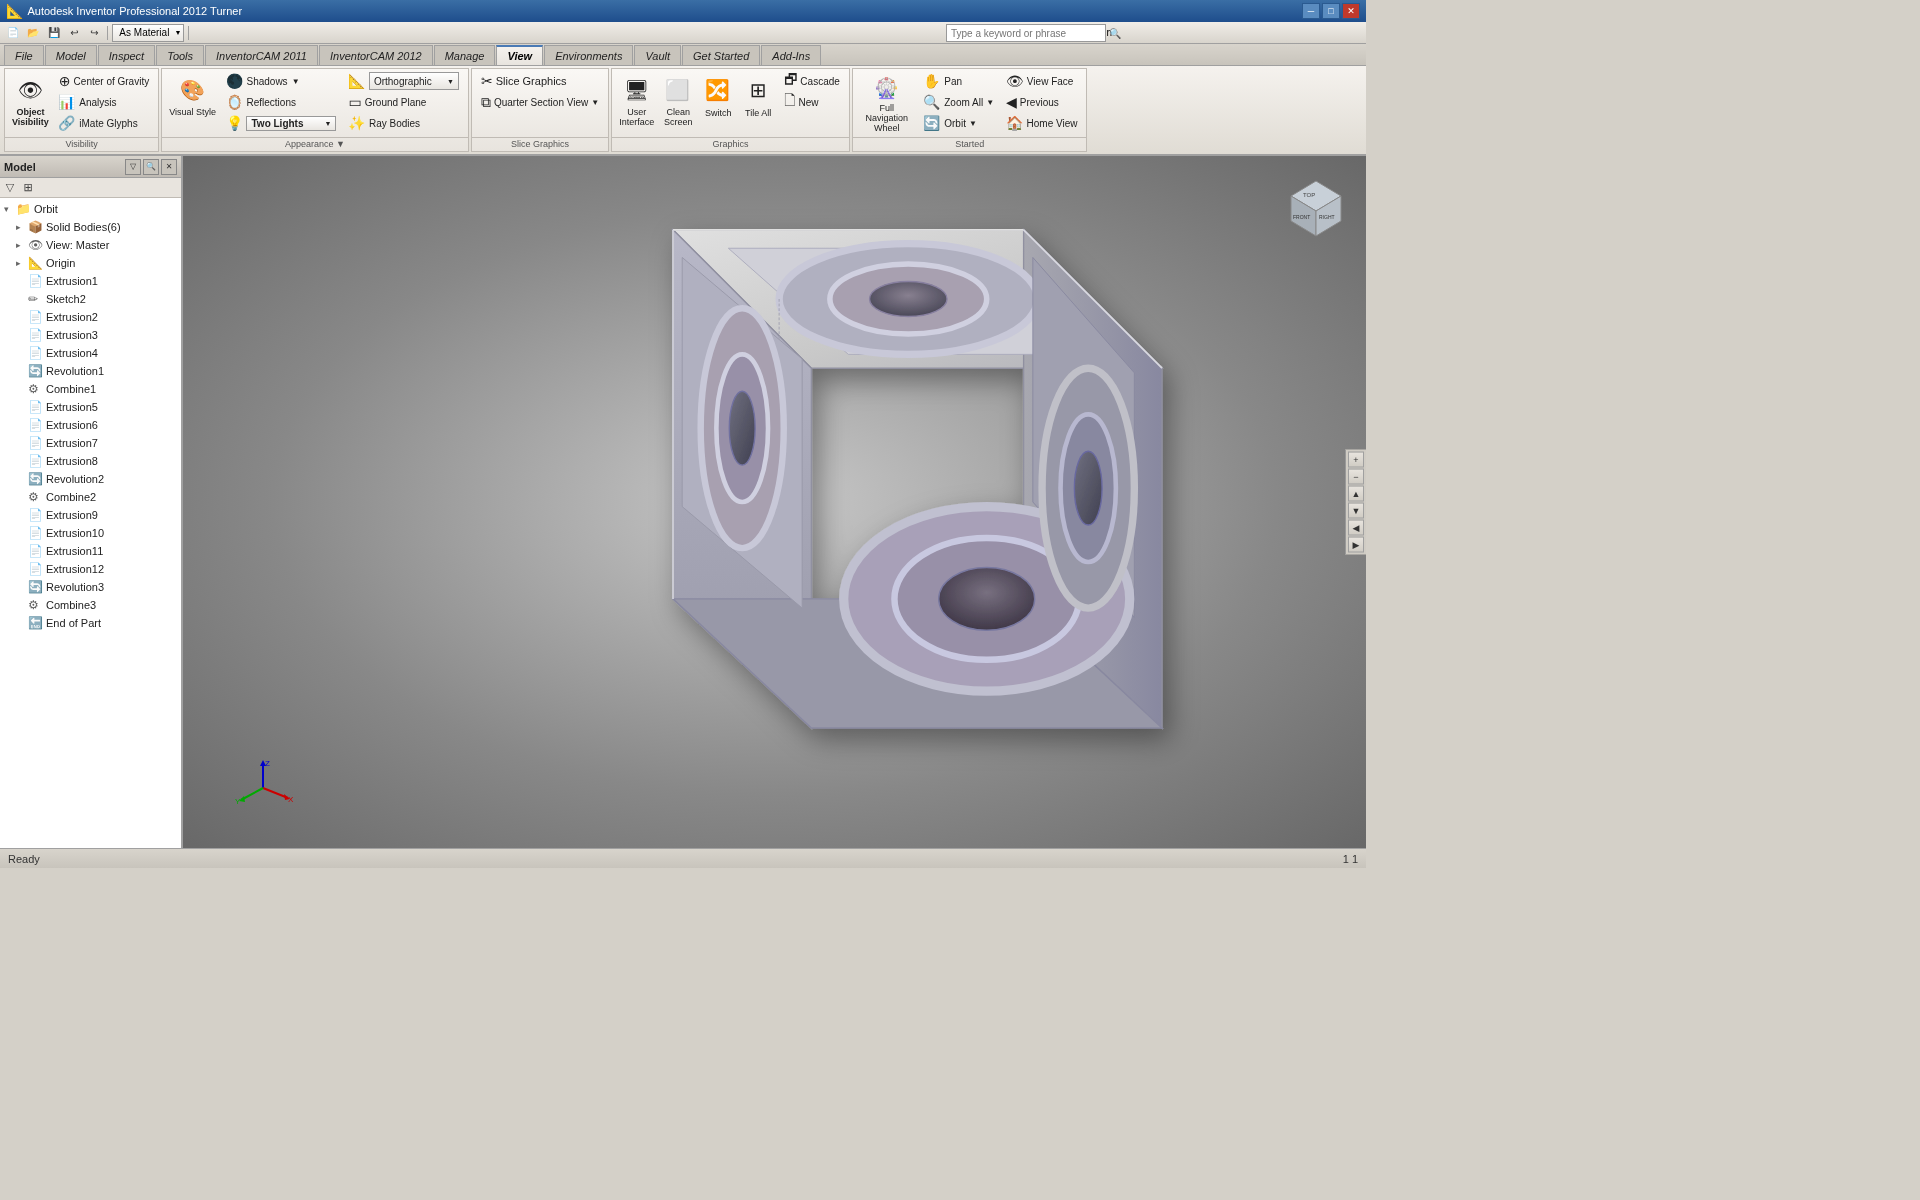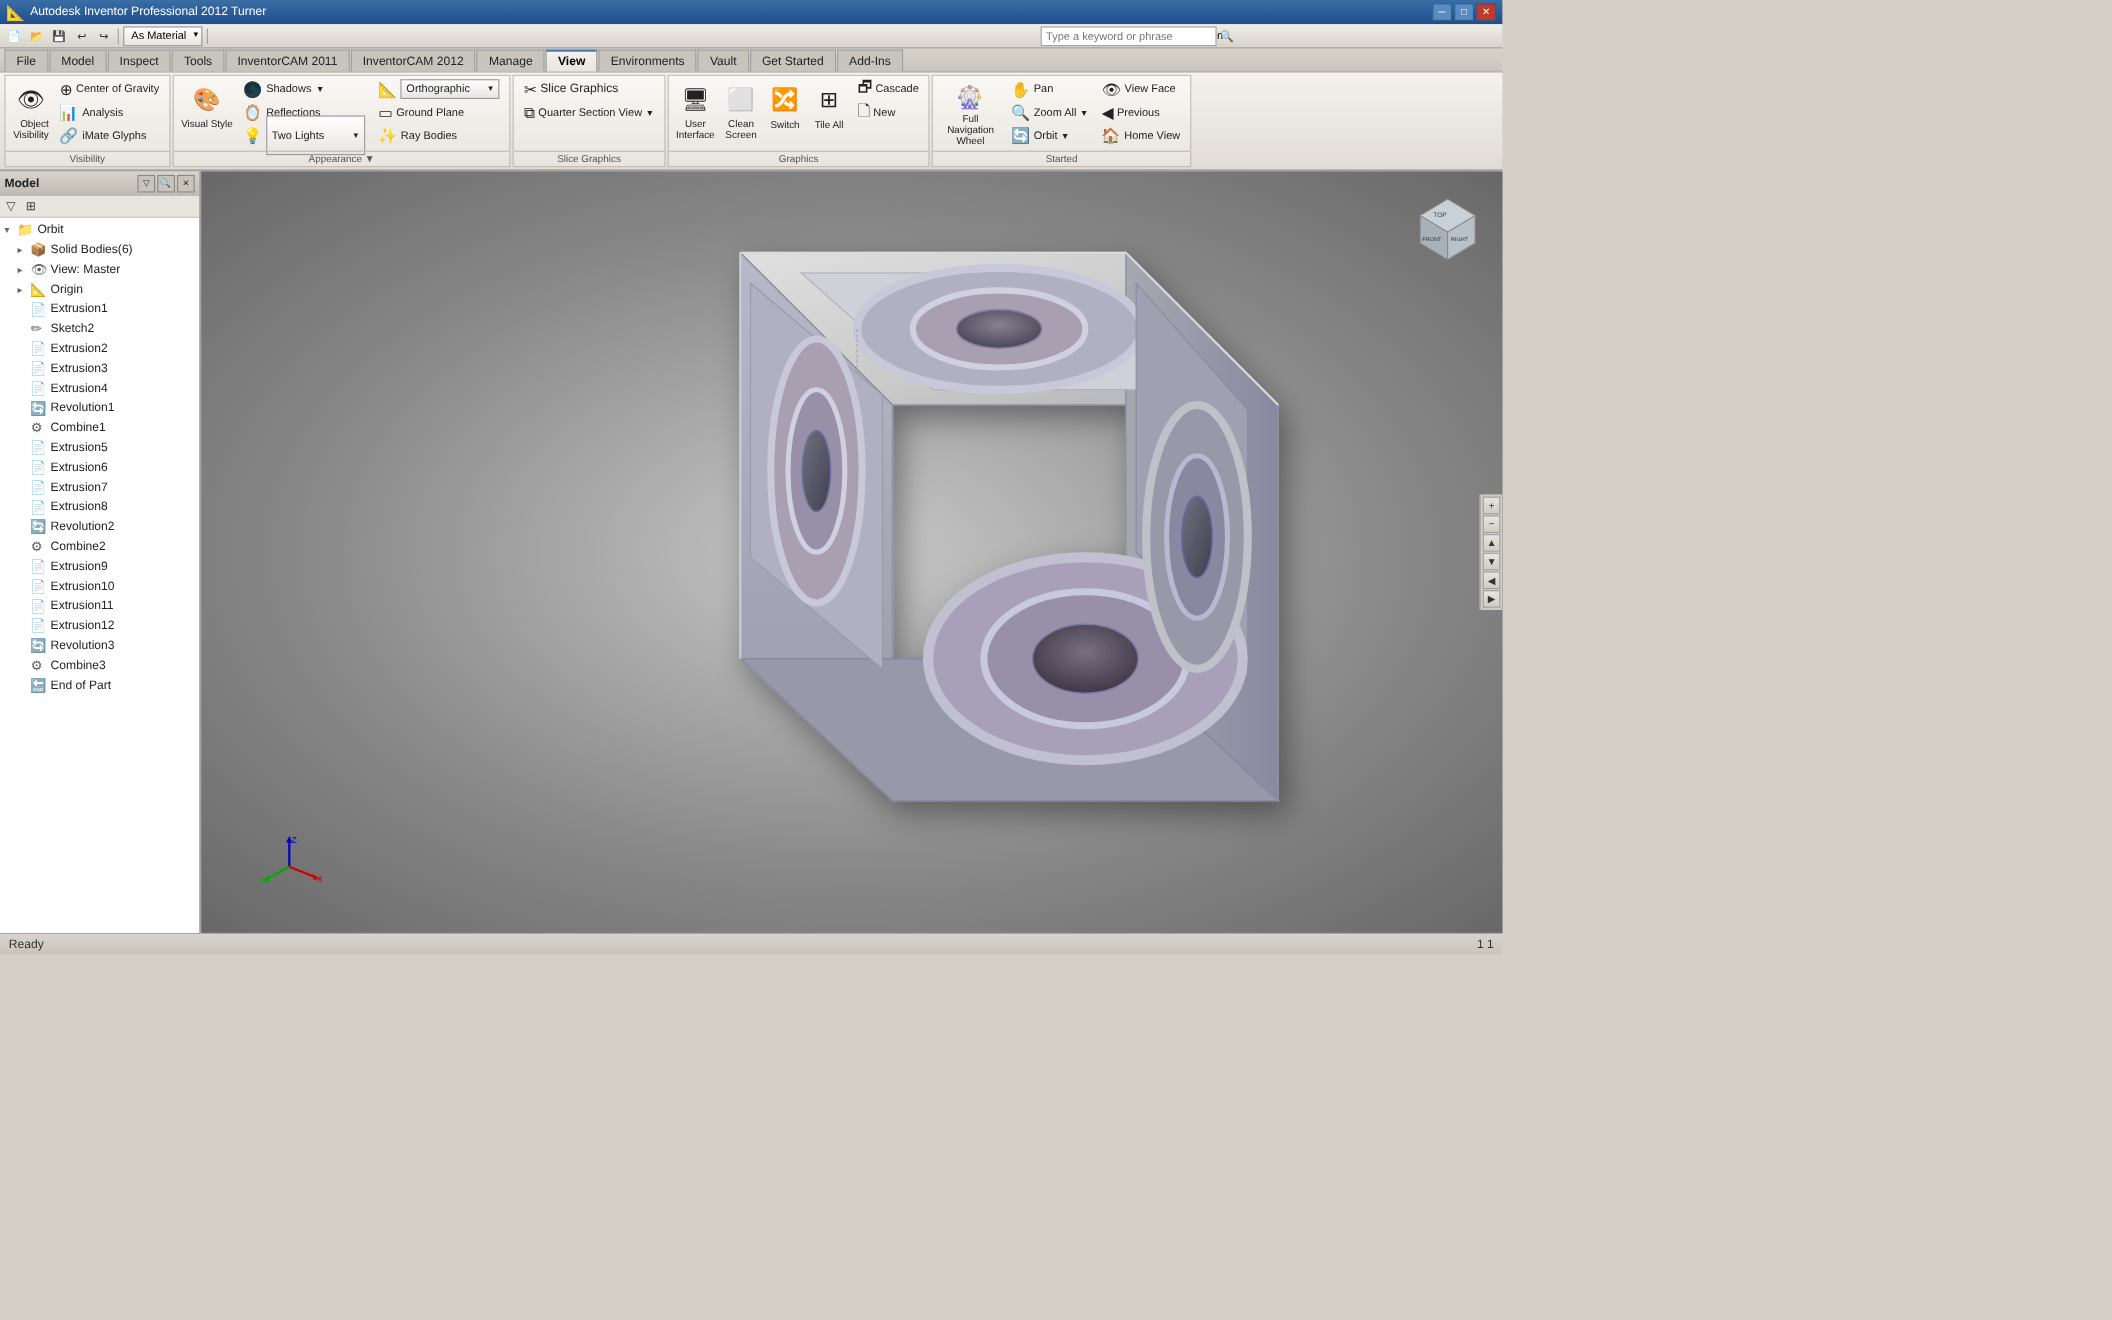--- a/index.html
+++ b/index.html
@@ -73,20 +73,21 @@
       height: 20px;
       padding: 0 10px;
       background: #c8c4bc;
       border: 1px solid #a0a0a0;
       border-bottom: none;
       font-size: 11px;
       cursor: pointer;
       display: flex; align-items: center;
       color: #222;
       margin-right: 1px;
+      font-style: italic;
     }
     .ribbon-tab.active {
       background: linear-gradient(to bottom, #f5f2ee, #e8e4de);
       border-top: 2px solid #4a7ab5;
       color: #000;
       font-weight: bold;
     }
 
     
     #ribbon {
@@ -425,21 +426,21 @@
   <div class="ribbon-tab">Get Started</div>
   <div class="ribbon-tab">Add-Ins</div>
 </div>
 
 <div id="ribbon">
 
   <div class="ribbon-group" style="min-width:80px;">
     <div class="ribbon-group-content">
       <div class="rb-btn">
         <div class="rb-icon">👁</div>
-        <span style="font-size:9px; text-align:right; line-height:1.1;">Object<br>Visibility</span>
+        <span style="font-size:9px; text-align:center; line-height:1.1;font-weight:bold;">Object<br>Visibility</span>
       </div>
       <div class="rb-col">
         <div class="rb-btn-small">
           <span class="rb-icon-sm">⊕</span>
           <span>Center of Gravity</span>
         </div>
         <div class="rb-btn-small">
           <span class="rb-icon-sm">📊</span>
           <span>Analysis</span>
         </div>
@@ -463,21 +464,21 @@
           <span class="rb-icon-sm">🌑</span>
           <span>Shadows</span>
           <span style="font-size:8px;margin-left:1px;">▼</span>
         </div>
         <div class="rb-btn-small">
           <span class="rb-icon-sm">🪞</span>
           <span>Reflections</span>
         </div>
         <div class="rb-btn-small" style="position:relative;">
           <span class="rb-icon-sm">💡</span>
-          <div class="rb-dropdown" style="min-width:90px; height:36px;">
+          <div class="rb-dropdown" style="min-width:90px; height:15px;font-weight:bold;">
             <span>Two Lights</span>
           </div>
         </div>
       </div>
       <div class="rb-col">
         <div class="rb-btn-small">
           <span class="rb-icon-sm">📐</span>
           <div class="rb-dropdown" style="min-width:90px; height:18px;">
             <span>Orthographic</span>
           </div>

